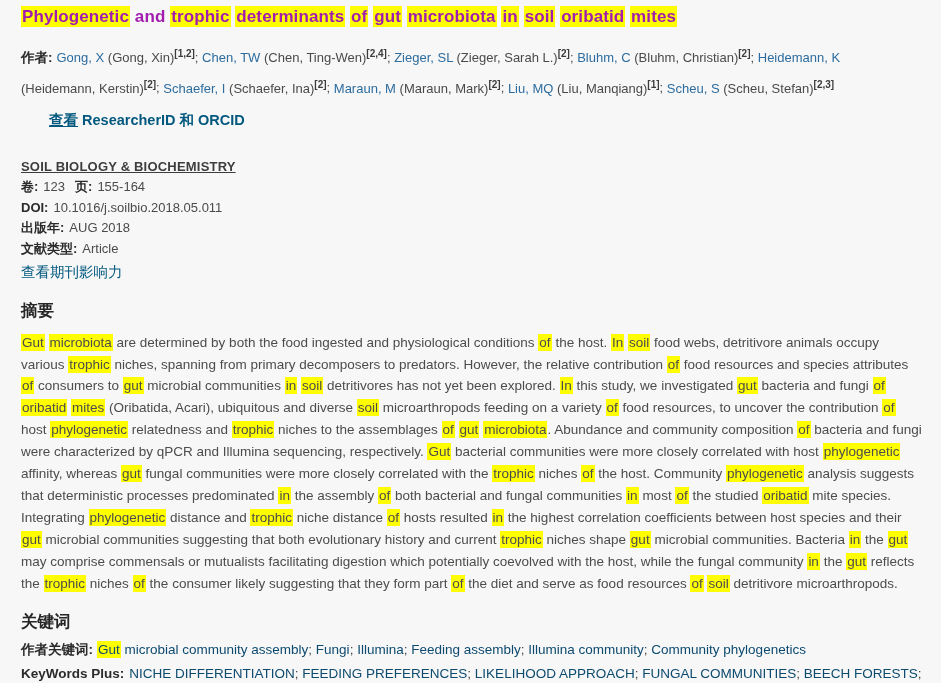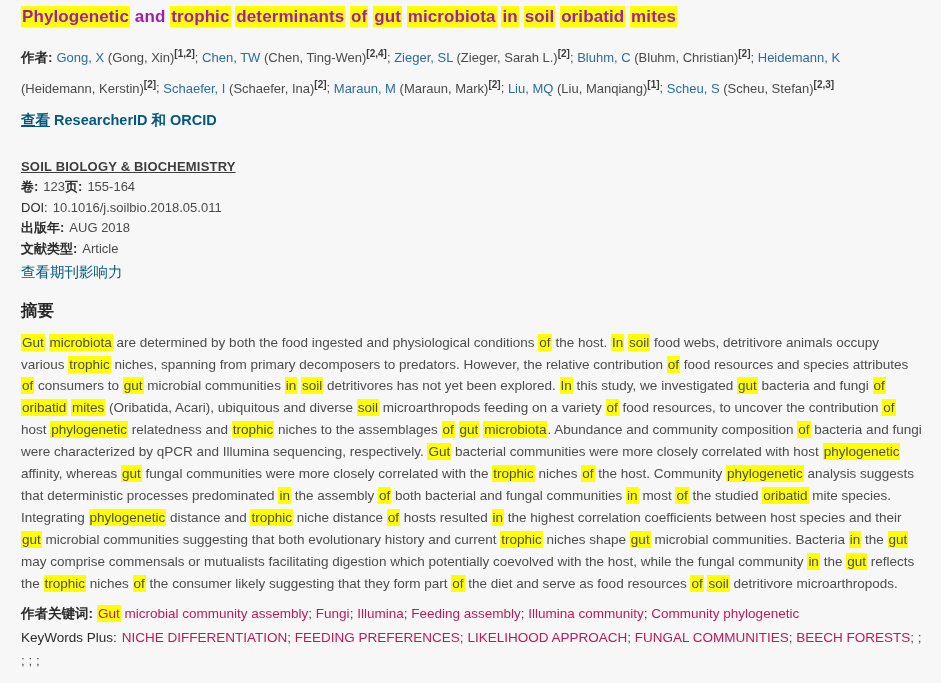--- a/index.html
+++ b/index.html
@@ -21,49 +21,49 @@
 
   .authors{
     margin-top:13px;font-size:13px;line-height:26px;color:#4a4a4a;
     padding-right:40px;
   }
   .cn-label{font-weight:700;color:#2b2b2b;font-size:13.5px;margin-right:4px;}
   .author-link{color:#2c6c9e;cursor:pointer;}
   sup.aff{font-size:10px;color:#3c3c3c;font-weight:600;}
 
   .view-researcher{
-    margin-top:9px;font-size:14.5px;font-weight:700;color:#02587e;
+    margin-top:9px;font-size:14.5px;font-weight:700;color:#02587e;margin-left:28px;
   }
   .view-researcher .u{text-decoration:underline;cursor:pointer;}
   .view-researcher .lnk{cursor:pointer;}
 
   .journal-block{margin-top:27px;font-size:13px;line-height:20.5px;color:#4a4a4a;}
   .journal-name{font-weight:700;color:#3d3d3d;letter-spacing:.2px;text-decoration:underline;}
   .inline-label{font-weight:700;color:#2b2b2b;margin-right:5px;}
-  .inline-label.en{font-weight:400;margin-top:47px;}
-  .pad-right{}
+  .inline-label.en{font-weight:700;margin-top:47px;}
+  .pad-right{margin-right:10px;}
   .view-impact{
     margin-top:3px;font-size:14.5px;font-weight:400;color:#02587e;cursor:pointer;
     display:inline-block;
   }
 
   .section-heading{
     font-size:16.5px;font-weight:700;color:#262626;
     margin:16px 0 0 0;line-height:20px;
   }
 
   .abstract{
     margin-top:12px;font-size:13.5px;line-height:21.9px;color:#4c4c4c;
     width:902px;
   }
 
   .kw-section{margin-top:8px;}
   .kw-line{font-size:13.5px;line-height:22.5px;color:#4a4a4a;width:902px;}
   .kw-line + .kw-line{margin-top:2px;}
-  .kw-link{color:#be185d;cursor:pointer;}
+  .kw-link{color:#0c4a6e;cursor:pointer;}
 </style>
 </head>
 <body>
 
 <div class="page">
 
   <h1 class="title"><span class="hl">Phylogenetic</span> and <span class="hl">trophic</span> <span class="hl">determinants</span> <span class="hl">of</span> <span class="hl">gut</span> <span class="hl">microbiota</span> <span class="hl">in</span> <span class="hl">soil</span> <span class="hl">oribatid</span> <span class="hl">mites</span></h1>
 
   <div class="authors">
     <span class="cn-label">作者:</span><span><span><span class="author-link">Gong, X</span><span> (Gong, Xin)</span><sup class="aff">[1,2]</sup></span>; <span><span class="author-link">Chen, TW</span><span> (Chen, Ting-Wen)</span><sup class="aff">[2,4]</sup></span>; <span><span class="author-link">Zieger, SL</span><span> (Zieger, Sarah L.)</span><sup class="aff">[2]</sup></span>; <span><span class="author-link">Bluhm, C</span><span> (Bluhm, Christian)</span><sup class="aff">[2]</sup></span>; <span><span class="author-link">Heidemann, K</span><span> (Heidemann, Kerstin)</span><sup class="aff">[2]</sup></span>; <span><span class="author-link">Schaefer, I</span><span> (Schaefer, Ina)</span><sup class="aff">[2]</sup></span>; <span><span class="author-link">Maraun, M</span><span> (Maraun, Mark)</span><sup class="aff">[2]</sup></span>; <span><span class="author-link">Liu, MQ</span><span> (Liu, Manqiang)</span><sup class="aff">[1]</sup></span>; <span><span class="author-link">Scheu, S</span><span> (Scheu, Stefan)</span><sup class="aff">[2,3]</sup></span></span>
@@ -89,22 +89,23 @@
     </div>
     <div>
       <span class="inline-label">文献类型:</span><span>Article</span>
     </div>
     <span class="view-impact">查看期刊影响力</span>
   </div>
 
   <h2 class="section-heading">摘要</h2>
   <div class="abstract"><span class="hl">Gut</span> <span class="hl">microbiota</span> are determined by both the food ingested and physiological conditions <span class="hl">of</span> the host. <span class="hl">In</span> <span class="hl">soil</span> food webs, detritivore animals occupy various <span class="hl">trophic</span> niches, spanning from primary decomposers to predators. However, the relative contribution <span class="hl">of</span> food resources and species attributes <span class="hl">of</span> consumers to <span class="hl">gut</span> microbial communities <span class="hl">in</span> <span class="hl">soil</span> detritivores has not yet been explored. <span class="hl">In</span> this study, we investigated <span class="hl">gut</span> bacteria and fungi <span class="hl">of</span> <span class="hl">oribatid</span> <span class="hl">mites</span> (Oribatida, Acari), ubiquitous and diverse <span class="hl">soil</span> microarthropods feeding on a variety <span class="hl">of</span> food resources, to uncover the contribution <span class="hl">of</span> host <span class="hl">phylogenetic</span> relatedness and <span class="hl">trophic</span> niches to the assemblages <span class="hl">of</span> <span class="hl">gut</span> <span class="hl">microbiota</span>. Abundance and community composition <span class="hl">of</span> bacteria and fungi were characterized by qPCR and Illumina sequencing, respectively. <span class="hl">Gut</span> bacterial communities were more closely correlated with host <span class="hl">phylogenetic</span> affinity, whereas <span class="hl">gut</span> fungal communities were more closely correlated with the <span class="hl">trophic</span> niches <span class="hl">of</span> the host. Community <span class="hl">phylogenetic</span> analysis suggests that deterministic processes predominated <span class="hl">in</span> the assembly <span class="hl">of</span> both bacterial and fungal communities <span class="hl">in</span> most <span class="hl">of</span> the studied <span class="hl">oribatid</span> mite species. Integrating <span class="hl">phylogenetic</span> distance and <span class="hl">trophic</span> niche distance <span class="hl">of</span> hosts resulted <span class="hl">in</span> the highest correlation coefficients between host species and their <span class="hl">gut</span> microbial communities suggesting that both evolutionary history and current <span class="hl">trophic</span> niches shape <span class="hl">gut</span> microbial communities. Bacteria <span class="hl">in</span> the <span class="hl">gut</span> may comprise commensals or mutualists facilitating digestion which potentially coevolved with the host, while the fungal community <span class="hl">in</span> the <span class="hl">gut</span> reflects the <span class="hl">trophic</span> niches <span class="hl">of</span> the consumer likely suggesting that they form part <span class="hl">of</span> the diet and serve as food resources <span class="hl">of</span> <span class="hl">soil</span> detritivore microarthropods.</div>
 
+  <h2 class="section-heading">关键词</h2>
   <div class="kw-section">
     <div class="kw-line">
-      <span class="cn-label">作者关键词:</span><span><span class="kw-link"><span class="hl">Gut</span> microbial community assembly</span>; <span class="kw-link">Fungi</span>; <span class="kw-link">Illumina</span>; <span class="kw-link">Feeding assembly</span>; <span class="kw-link">Illumina community</span>; <span class="kw-link">Community phylogenetic</span></span>
+      <span class="cn-label">作者关键词:</span><span><span class="kw-link"><span class="hl">Gut</span> microbial community assembly</span>; <span class="kw-link">Fungi</span>; <span class="kw-link">Illumina</span>; <span class="kw-link">Feeding assembly</span>; <span class="kw-link">Illumina community</span>; <span class="kw-link">Community phylogenetics</span></span>
     </div>
     <div class="kw-line">
       <span class="inline-label en">KeyWords Plus:</span><span><span class="kw-link">NICHE DIFFERENTIATION</span>; <span class="kw-link">FEEDING PREFERENCES</span>; <span class="kw-link">LIKELIHOOD APPROACH</span>; <span class="kw-link">FUNGAL COMMUNITIES</span>; <span class="kw-link">BEECH FORESTS</span>; ; ; ; ; </span>
     </div>
   </div>
 
 </div>
 
 </body></html>

